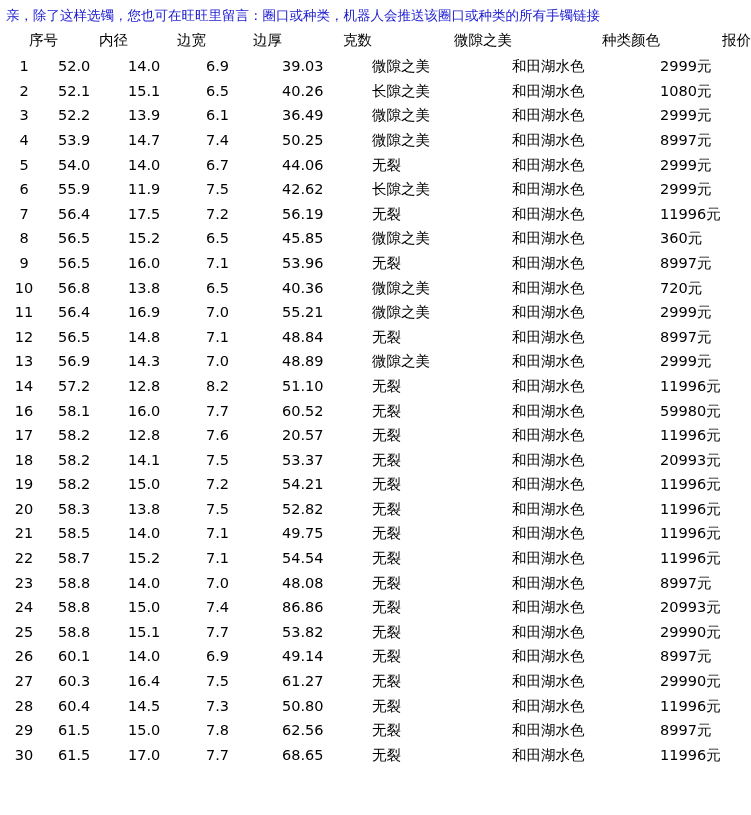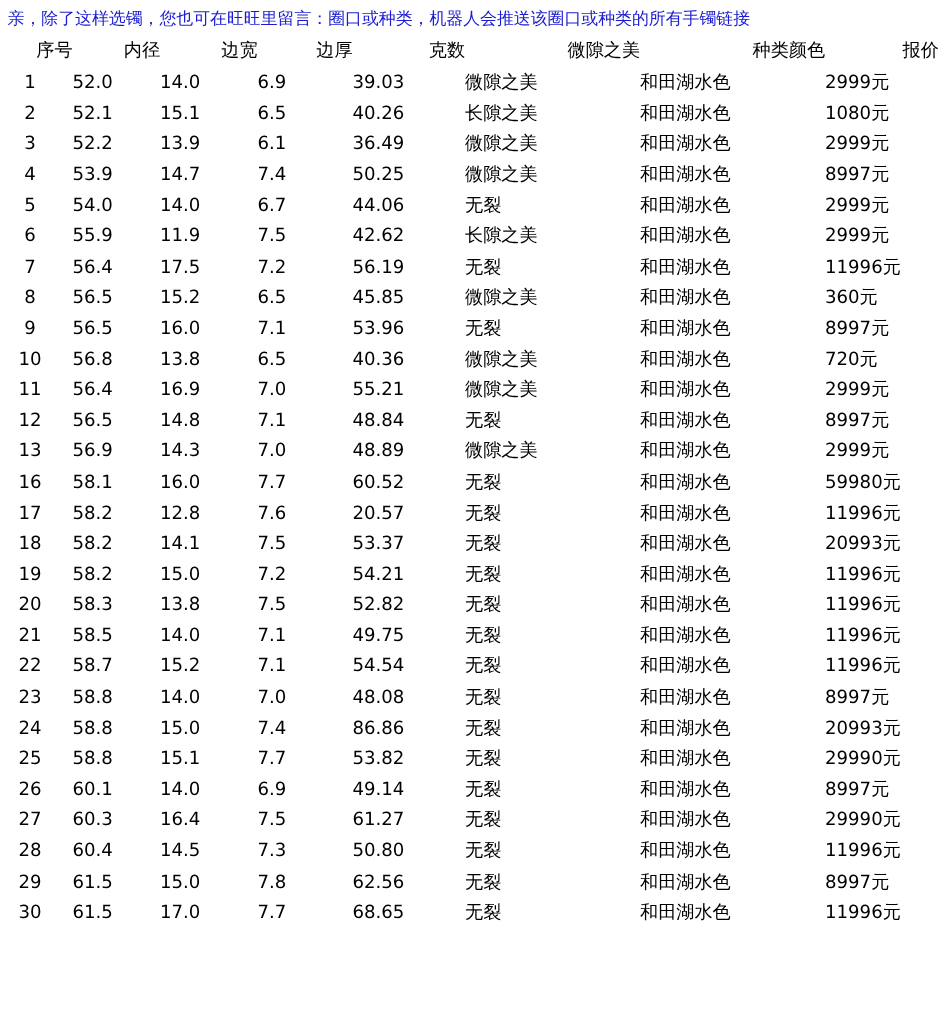--- a/index.html
+++ b/index.html
@@ -233,20 +233,30 @@
         <td class="col-idx">13</td>
         <td class="col-num ph-1">56.9</td>
         <td class="col-num ph-2">14.3</td>
         <td class="col-num ph-3">7.0</td>
         <td class="col-num ph-4">48.89</td>
         <td class="ph-5">微隙之美</td>
         <td class="ph-6">和田湖水色</td>
         <td class="ph-7">2999元</td>
       </tr>
       <tr>
+        <td class="col-idx">14</td>
+        <td class="col-num ph-1">57.2</td>
+        <td class="col-num ph-2">12.8</td>
+        <td class="col-num ph-3">8.2</td>
+        <td class="col-num ph-4">51.10</td>
+        <td class="ph-5">无裂</td>
+        <td class="ph-6">和田湖水色</td>
+        <td class="ph-7">11996元</td>
+      </tr>
+      <tr>
         <td class="col-idx">16</td>
         <td class="col-num ph-1">58.1</td>
         <td class="col-num ph-2">16.0</td>
         <td class="col-num ph-3">7.7</td>
         <td class="col-num ph-4">60.52</td>
         <td class="ph-5">无裂</td>
         <td class="ph-6">和田湖水色</td>
         <td class="ph-7">59980元</td>
       </tr>
       <tr>

